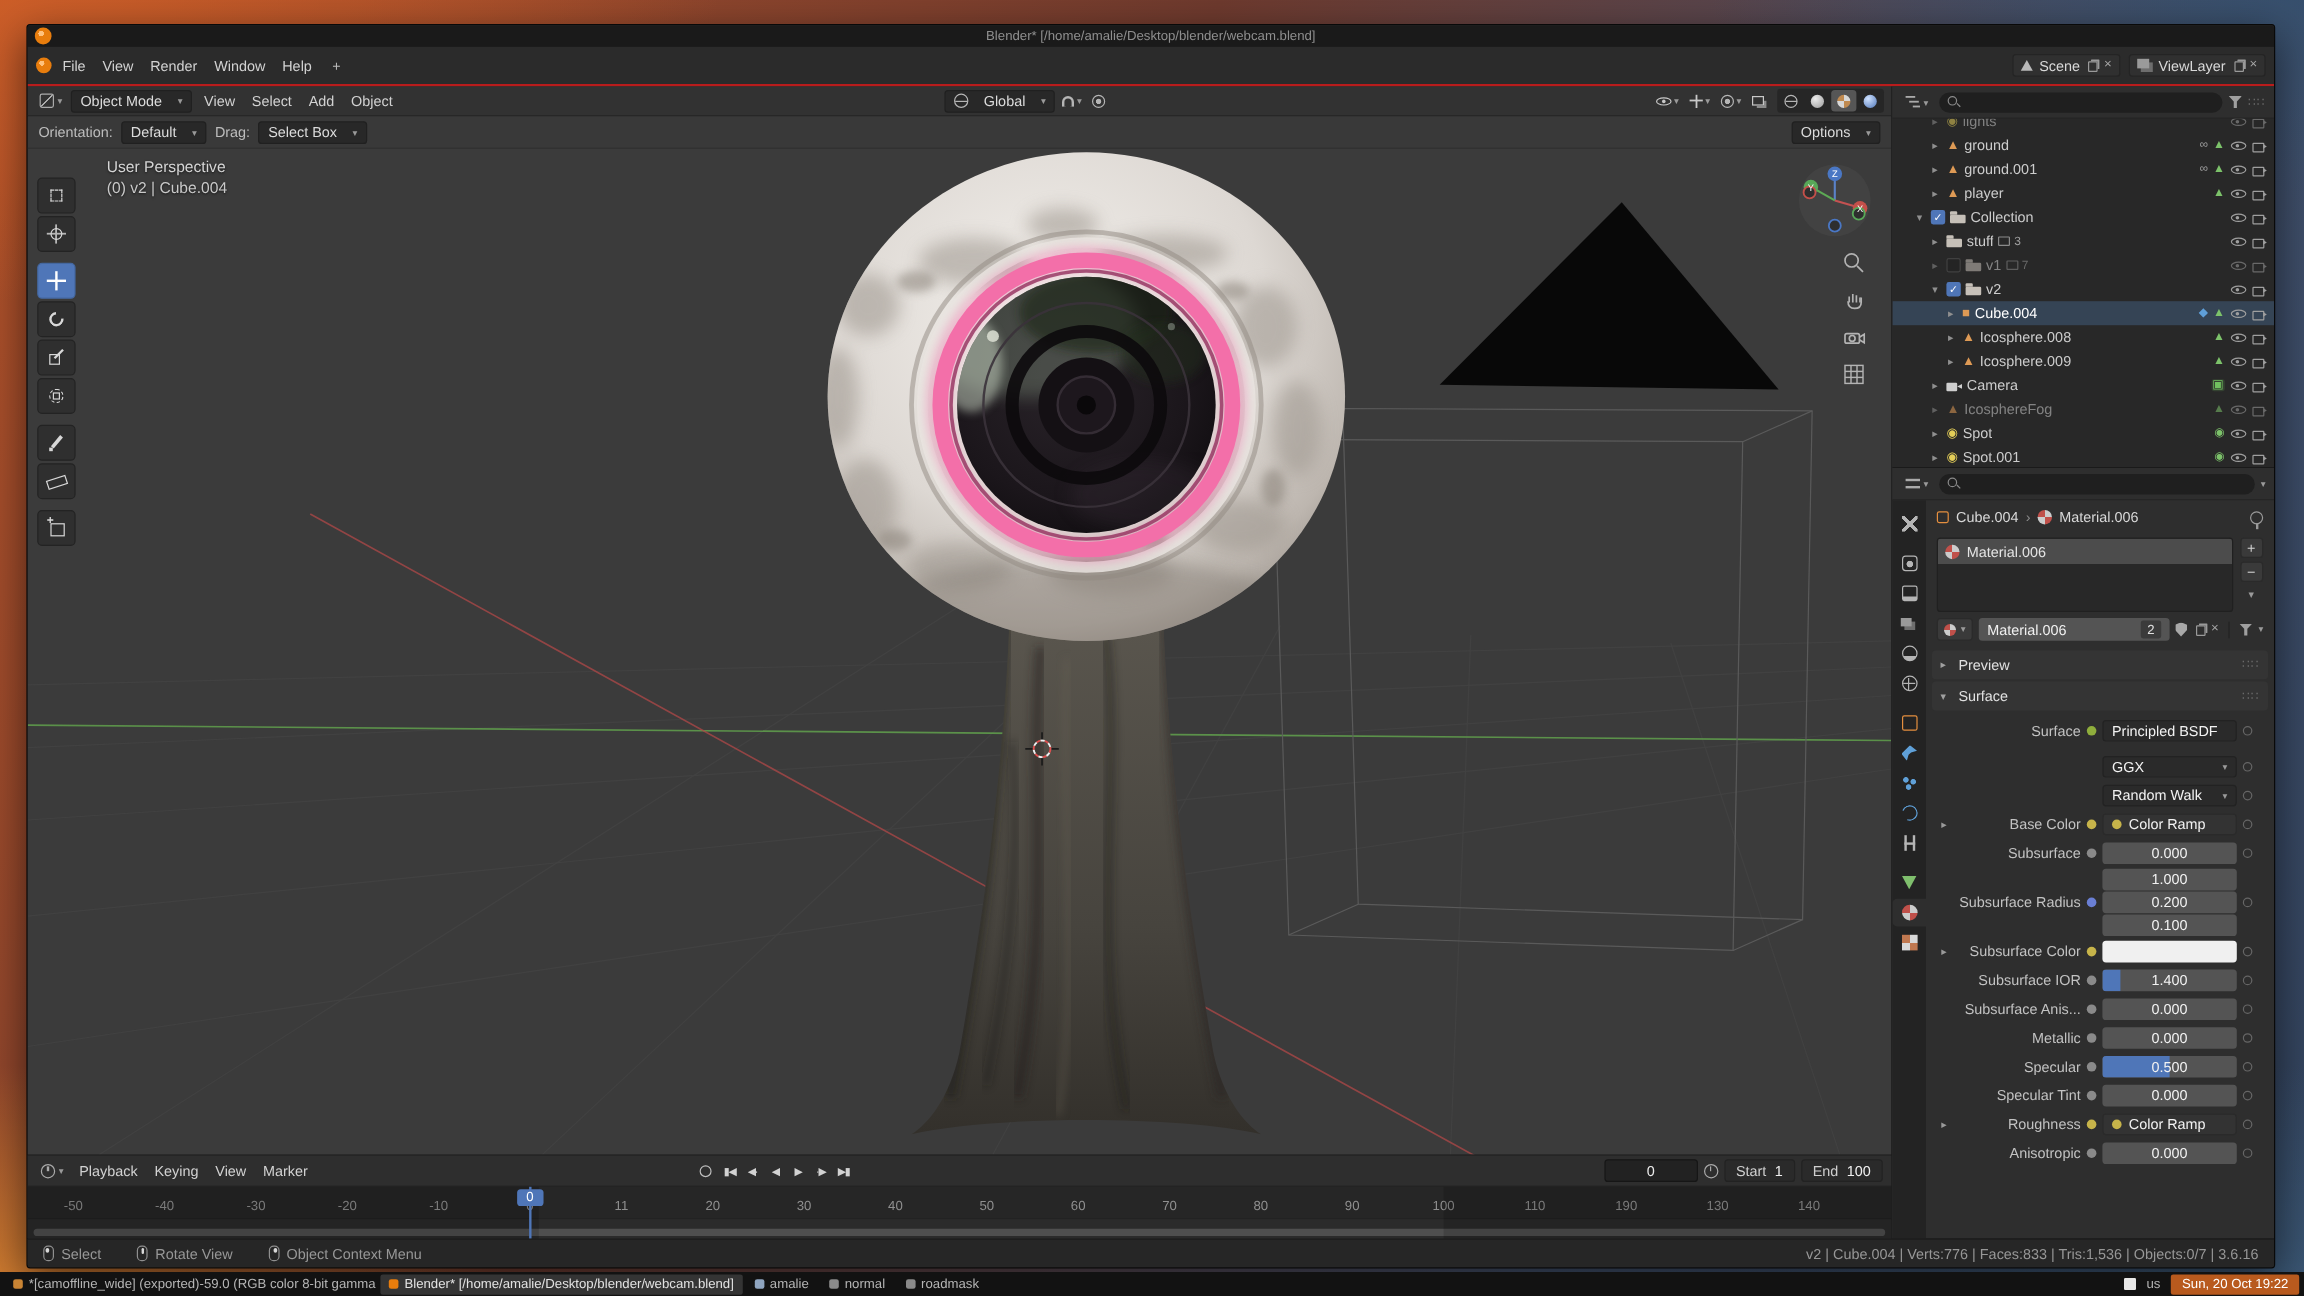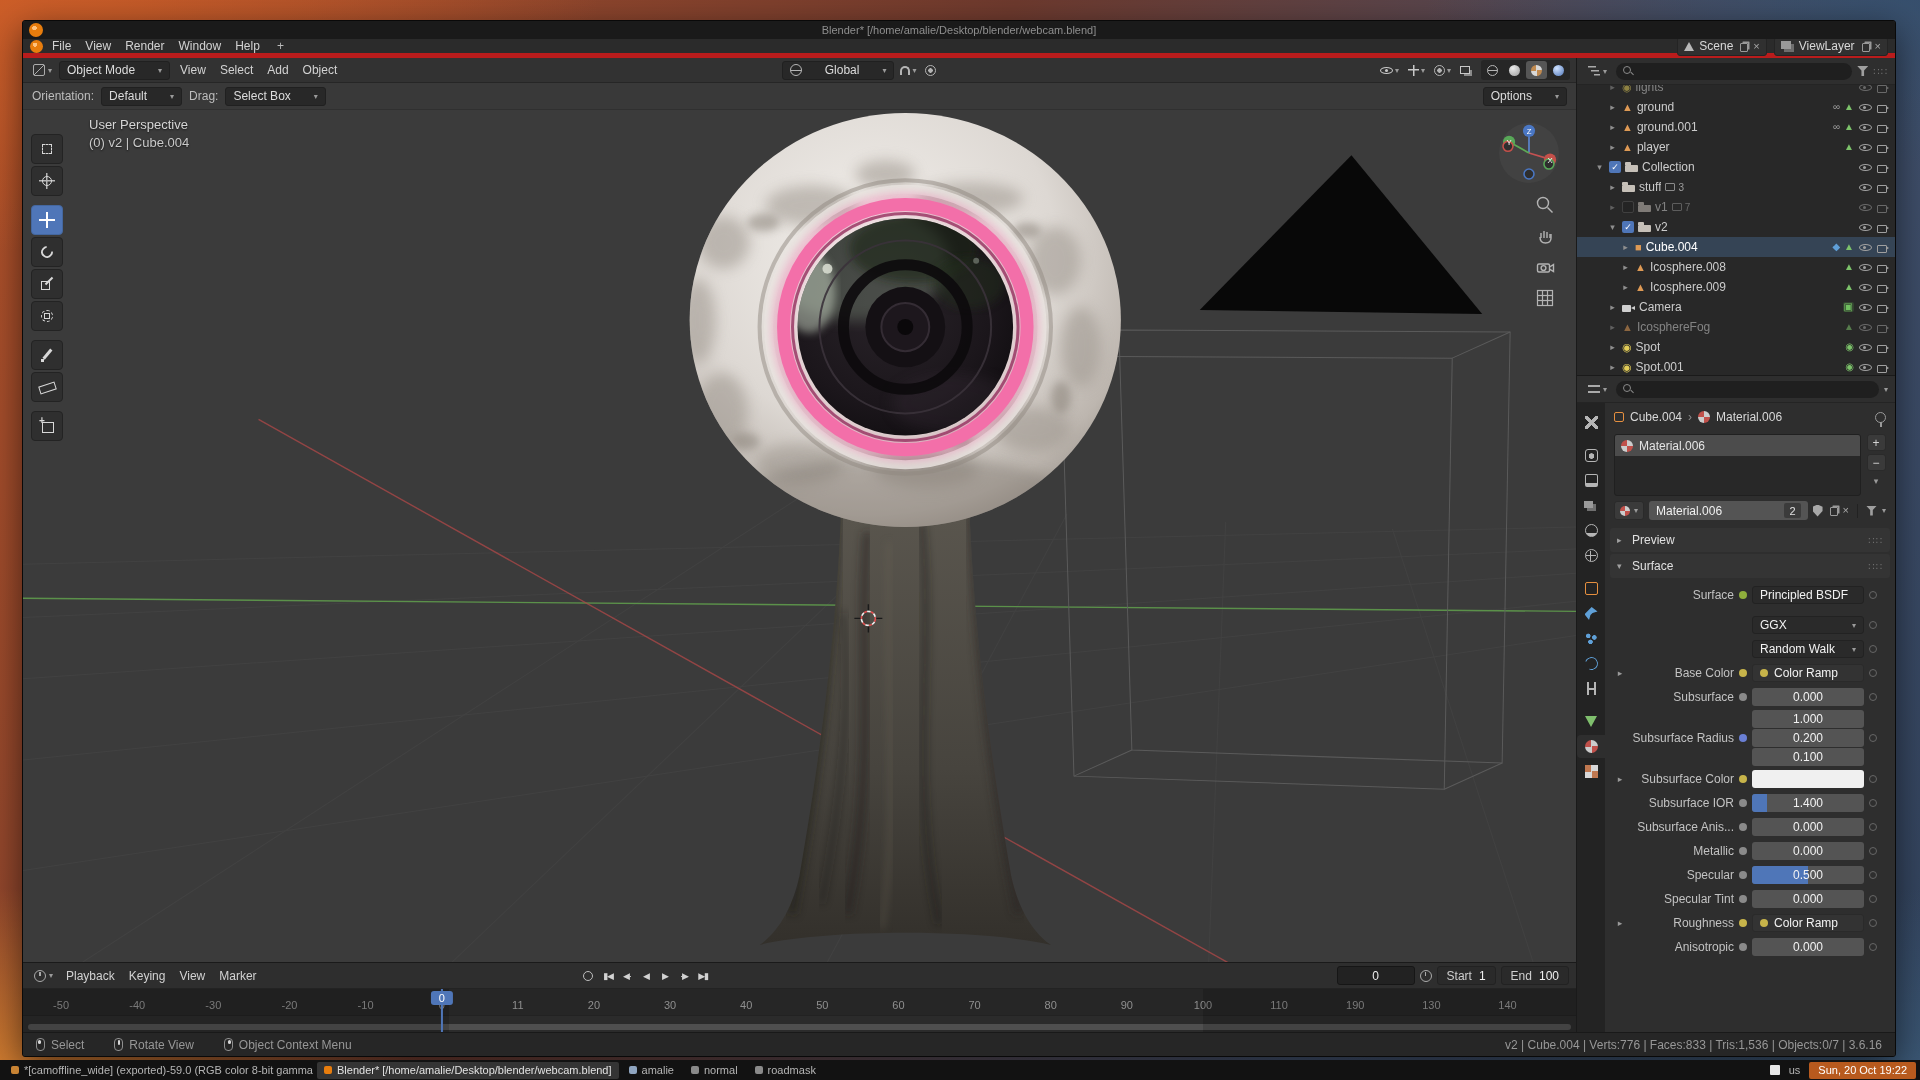--- a/index.html
+++ b/index.html
@@ -18,38 +18,38 @@
   .tb-ic{width:8px;height:8px;border-radius:2px;flex:none}
   .tb-right{margin-left:auto;display:flex;align-items:center;gap:9px;flex:none}
   .tb-tray{width:10px;height:10px;background:#e8e8e8;border-radius:1px}
   .tb-clock{background:#b85a1e;color:#fff;height:17px;display:flex;align-items:center;padding:0 9px;border-radius:2px}
   
   .bwin{position:absolute;left:22px;top:20px;right:24px;bottom:23px;background:#2e2e2e;border:1px solid #090909;border-radius:3px;box-shadow:0 10px 34px rgba(0,0,0,.55);display:flex;flex-direction:column;overflow:hidden}
   .titlebar{height:18px;background:#1a1a1a;display:flex;align-items:center;justify-content:center;position:relative;flex:none}
   .title-text{font-size:11px;color:#8f8f8f}
   .blogo{width:14px;height:14px;border-radius:50%;background:radial-gradient(circle at 38% 36%,#ffc27d 0 18%,#e87d0d 19% 72%,#8d4a06 100%);flex:none}
   .titlebar .blogo{position:absolute;left:6px;top:2px}
-  .topbar{height:19px;background:#2b2b2b;border-bottom:5px solid #b91c1c;display:flex;align-items:center;gap:2px;padding:0 7px;flex:none}
+  .topbar{height:33px;background:#2b2b2b;border-bottom:2px solid #b91c1c;display:flex;align-items:center;gap:2px;padding:0 7px;flex:none}
   .menu-item{font-size:12px;color:#d2d2d2;padding:2px 7px;border-radius:3px;white-space:nowrap}
   .ws-tabs{display:flex;align-items:stretch;margin-left:12px;height:100%}
   .ws-tab{font-size:12px;color:#ababab;padding:0 11px;border-radius:5px 5px 0 0;display:flex;align-items:center;white-space:nowrap}
   .ws-tab.active{background:#3a3a3a;color:#ececec}
   .ws-add{font-size:12px;color:#bbb;padding:0 8px;display:flex;align-items:center}
   .top-right{margin-left:auto;display:flex;gap:7px;align-items:center}
   .chip{display:flex;align-items:center;gap:5px;background:#303030;border:1px solid #242424;border-radius:3px;height:19px;padding:0 6px;font-size:12px;color:#d8d8d8;white-space:nowrap}
   .caret{color:#9a9a9a;font-size:8px}
   .xbtn{color:#a8a8a8;font-size:11px;line-height:1}
   .copy-ic{width:8px;height:9px;border:1px solid #9a9a9a;border-radius:1px;box-shadow:2px -2px 0 -0.5px #9a9a9a;margin:2px 0 0 2px}
   .ic-scene-cone{width:0;height:0;border-left:5px solid transparent;border-right:5px solid transparent;border-bottom:9px solid #b9b9b9}
   .ic-layers{width:10px;height:8px;background:#9a9a9a;box-shadow:3px 3px 0 #6d6d6d;margin:-3px 3px 0 0}
   
   .main{flex:1;display:flex;min-height:0}
   .left-col{flex:1;display:flex;flex-direction:column;min-width:0;border-right:1px solid #1a1a1a}
   .vph{height:25px;background:#323232;display:flex;align-items:center;gap:3px;padding:0 6px;flex:none;border-bottom:1px solid #262626}
-  .chip-dark{display:flex;align-items:center;gap:23px;background:#282828;border:1px solid #202020;border-radius:3px;height:19px;padding:0 7px;font-size:12px;color:#dcdcdc;white-space:nowrap}
+  .chip-dark{display:flex;align-items:center;gap:13px;background:#282828;border:1px solid #202020;border-radius:3px;height:19px;padding:0 7px;font-size:12px;color:#dcdcdc;white-space:nowrap}
   .ed-btn{display:flex;align-items:center;gap:3px;padding:2px 4px;border-radius:3px}
   .ed-ic{width:12px;height:12px;display:block}
   .ed-view3d{border:1.5px solid #ababab;border-radius:2px;background:linear-gradient(135deg,transparent 46%,#ababab 46% 54%,transparent 54%)}
   .ed-outliner{background:linear-gradient(#aaa,#aaa) 0px 1px/8px 1.5px no-repeat,linear-gradient(#aaa,#aaa) 3px 5px/8px 1.5px no-repeat,linear-gradient(#aaa,#aaa) 6px 9px/6px 1.5px no-repeat}
   .ed-props{background:linear-gradient(#aaa,#aaa) 0 2px/12px 2px no-repeat,linear-gradient(#aaa,#aaa) 0 8px/12px 2px no-repeat}
   .ed-clock{border:1.5px solid #aaa;border-radius:50%;position:relative}
   .ed-clock::after{content:"";position:absolute;left:4px;top:1.5px;width:1.5px;height:4px;background:#aaa}
   .vp-spacer{flex:1}
   .hbtn{display:flex;align-items:center;gap:2px;padding:2px 3px;border-radius:3px;color:#c8c8c8}
   .ic-globe{width:12px;height:12px;border:1px solid #b5b5b5;border-radius:50%;background:linear-gradient(#b5b5b5,#b5b5b5) center/12px 1px no-repeat,linear-gradient(90deg,transparent 0,transparent 0) , radial-gradient(ellipse 3px 5px at center,transparent 0, transparent 0);}

